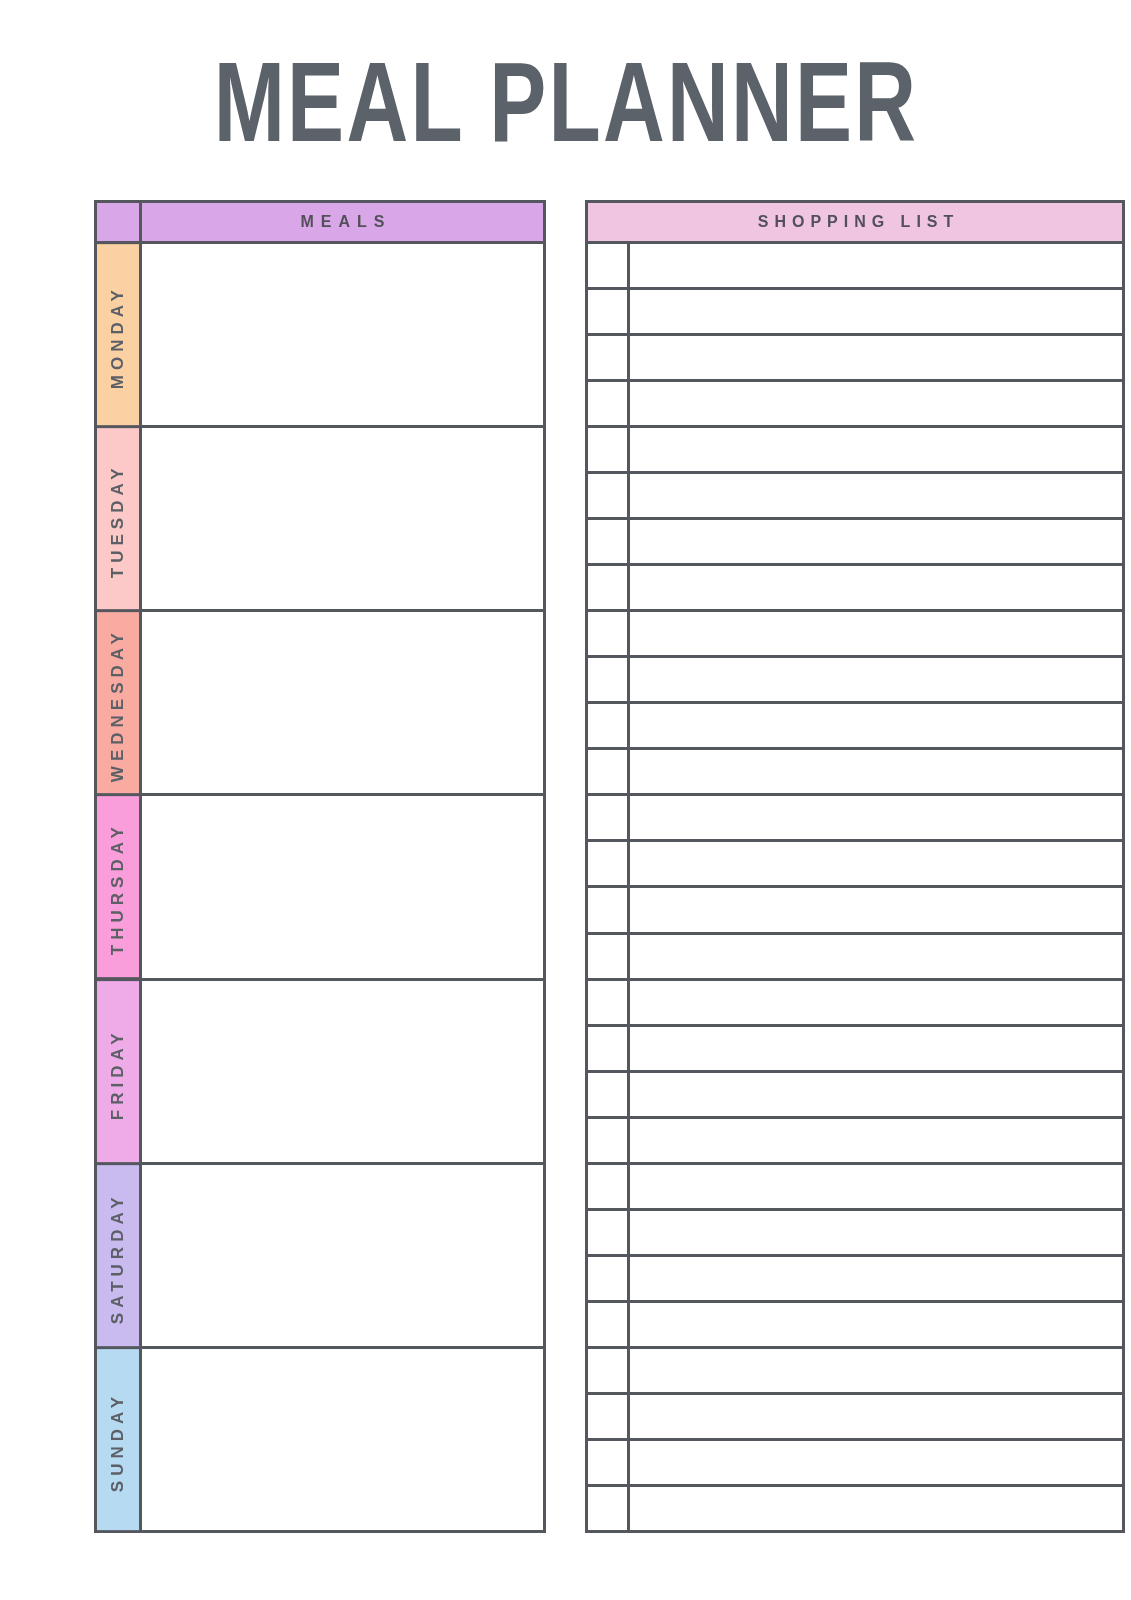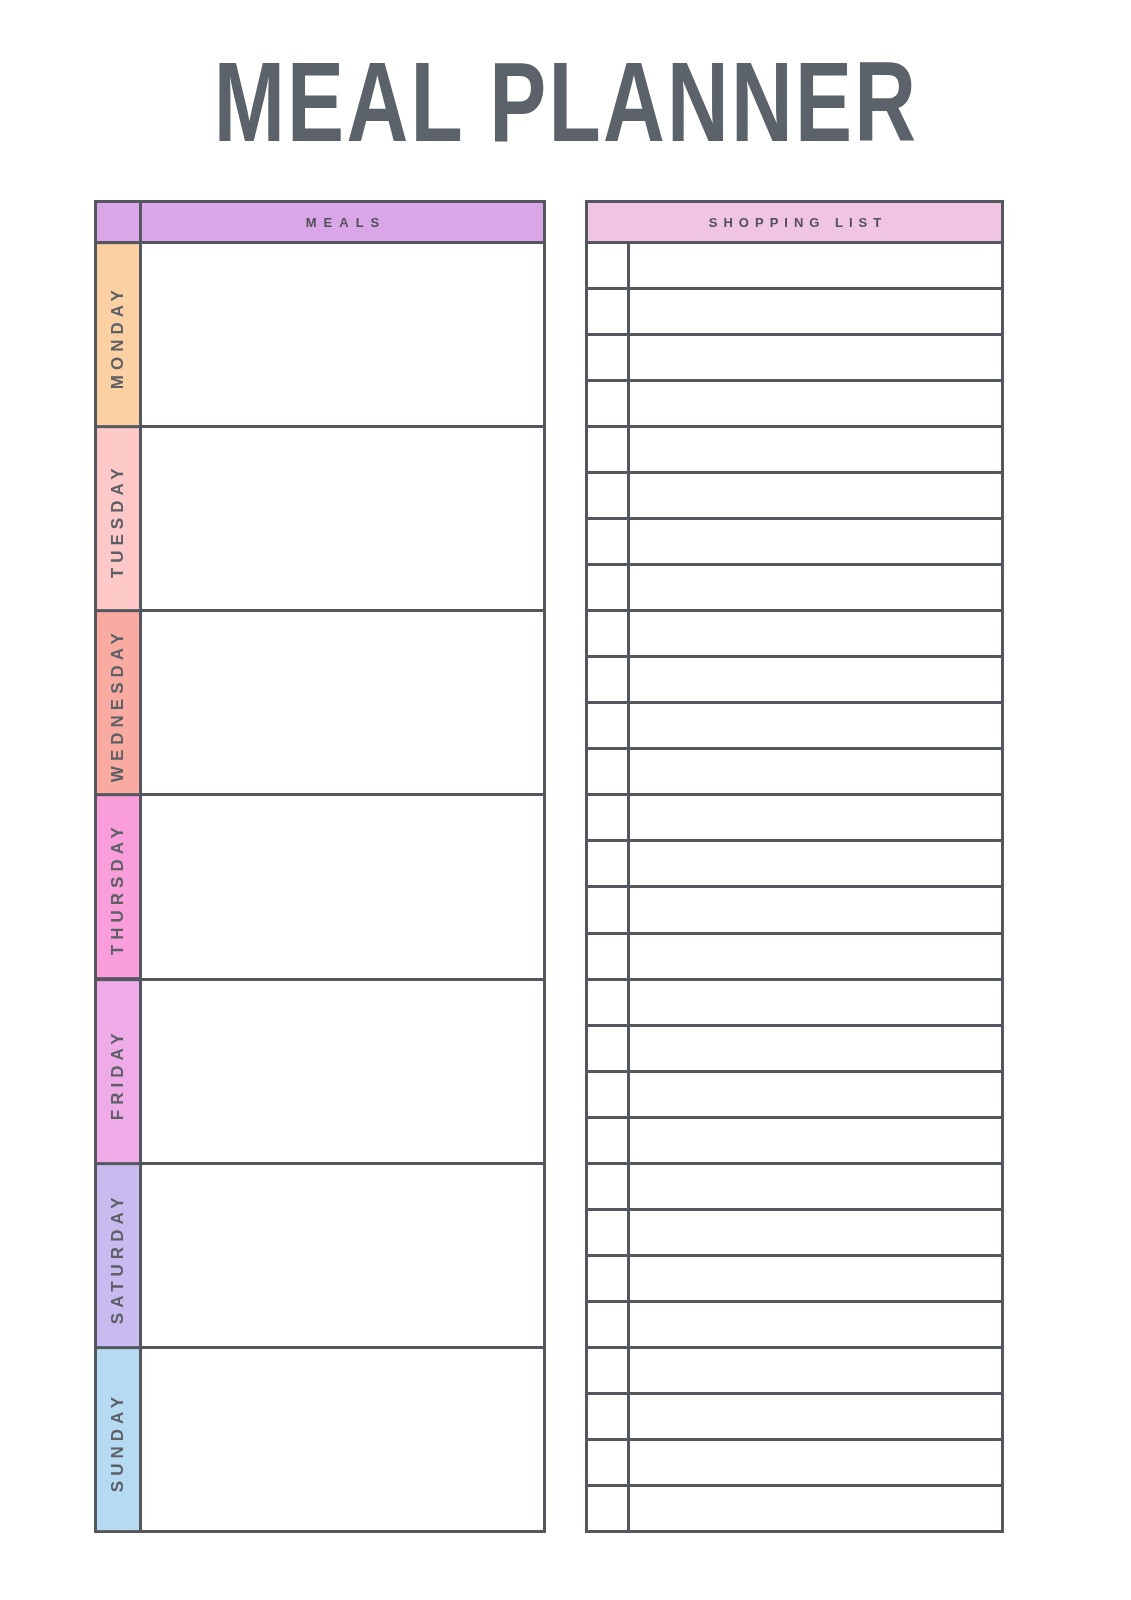--- a/index.html
+++ b/index.html
@@ -42,28 +42,28 @@
     border: 3px solid var(--border);
   }
   #meals-table {
     left: 94px;
     width: 452px;
     grid-template-columns: 42px 1fr;
     grid-template-rows: 38px repeat(7, 1fr);
   }
   #shopping-table {
     left: 585px;
-    width: 419px;
+    width: 540px;
     grid-template-columns: 39px 1fr;
     grid-template-rows: 38px repeat(28, 1fr);
   }
   .cell { background: #ffffff; }
   .hdr-cell {
     display: flex; align-items: center; justify-content: center;
-    font-size: 13px; font-weight: bold;
+    font-size: 16px; font-weight: bold;
     letter-spacing: 7px;
     color: var(--header-text);
     background: var(--meals-header-bg);
     padding-left: 7px; 
   }
   #shopping-header {
     grid-column: 1 / -1;
     background: var(--shopping-header-bg);
     letter-spacing: 6px;
   }

